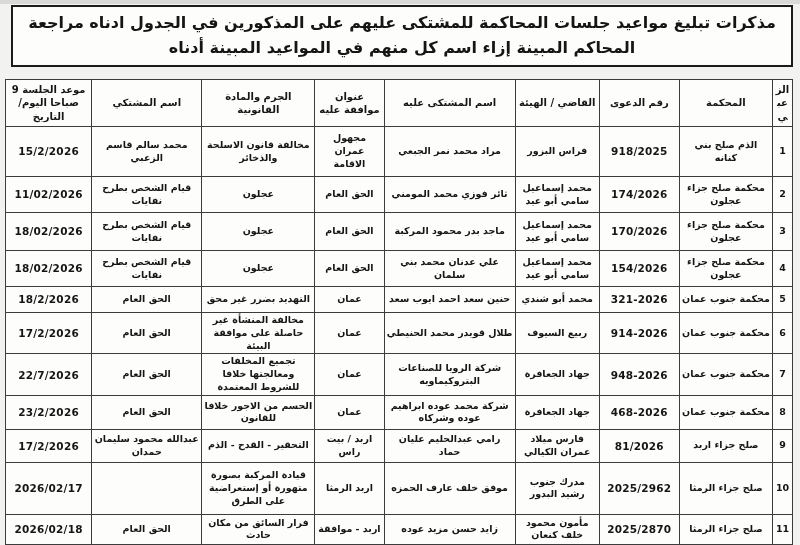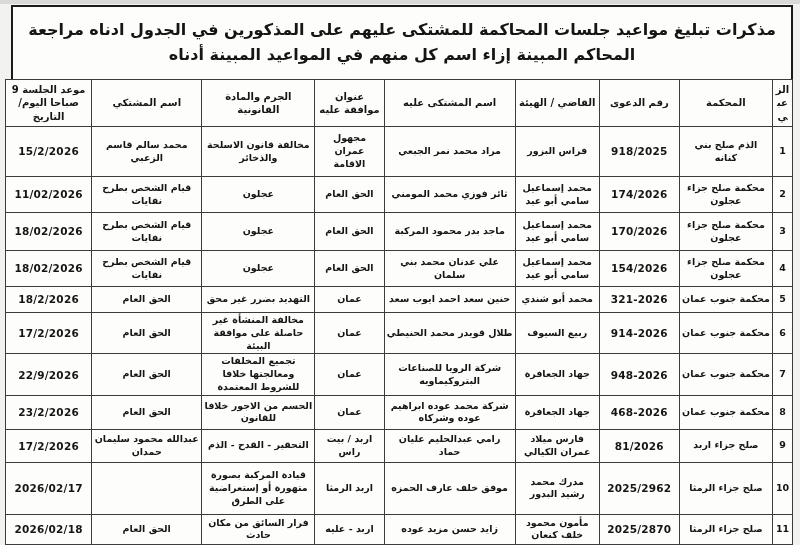--- a/index.html
+++ b/index.html
@@ -27,21 +27,21 @@
     background: #fdfdfc;
     border: 2px solid #1b1b1b;
     box-sizing: border-box;
     display: flex;
     align-items: center;
     justify-content: center;
     text-align: center;
     font-weight: bold;
     font-size: 16px;
     line-height: 1.55;
-    padding: 11px 14px;
+    padding: 4px 14px;
   }
   table.notices {
     position: absolute;
     top: 79px;
     right: 7px;
     width: 788px;
     border-collapse: collapse;
     table-layout: fixed;
     background: #fdfdfc;
     font-size: 9.5px;
@@ -194,21 +194,21 @@
 
   <tr>
     <td data-field="num">7</td>
     <td data-field="court">محكمة جنوب عمان</td>
     <td data-field="case_no">948-2026</td>
     <td data-field="judge">جهاد الجعافرة</td>
     <td data-field="defendant">شركة الرويا للصناعات البتروكيماويه</td>
     <td data-field="address">عمان</td>
     <td data-field="crime">تجميع المخلفات ومعالجتها خلافا للشروط المعتمدة</td>
     <td data-field="complainant">الحق العام</td>
-    <td data-field="session_date">22/9/2026</td>
+    <td data-field="session_date">22/7/2026</td>
   </tr>
 
   <tr>
     <td data-field="num">8</td>
     <td data-field="court">محكمة جنوب عمان</td>
     <td data-field="case_no">468-2026</td>
     <td data-field="judge">جهاد الجعافرة</td>
     <td data-field="defendant">شركة محمد عوده ابراهيم عوده وشركاه</td>
     <td data-field="address">عمان</td>
     <td data-field="crime">الحسم من الاجور خلافا للقانون</td>
@@ -225,35 +225,35 @@
     <td data-field="address">اربد / بيت راس</td>
     <td data-field="crime">التحقير - القدح - الذم</td>
     <td data-field="complainant">عبدالله محمود سليمان حمدان</td>
     <td data-field="session_date">17/2/2026</td>
   </tr>
 
   <tr>
     <td data-field="num">10</td>
     <td data-field="court">صلح جزاء الرمثا</td>
     <td data-field="case_no">2025/2962</td>
-    <td data-field="judge">مدرك محمد رشيد البدور</td>
+    <td data-field="judge">مدرك جنوب رشيد البدور</td>
     <td data-field="defendant">موفق خلف عارف الحمزه</td>
     <td data-field="address">اربد الرمثا</td>
     <td data-field="crime">قيادة المركبة بصورة متهورة أو إستعراضية على الطرق</td>
     <td data-field="complainant"></td>
     <td data-field="session_date">2026/02/17</td>
   </tr>
 
   <tr>
     <td data-field="num">11</td>
     <td data-field="court">صلح جزاء الرمثا</td>
     <td data-field="case_no">2025/2870</td>
     <td data-field="judge">مأمون محمود خلف كنعان</td>
     <td data-field="defendant">زايد حسن مزيد عوده</td>
-    <td data-field="address">اربد - عليه</td>
+    <td data-field="address">اربد - موافقة</td>
     <td data-field="crime">فرار السائق من مكان حادث</td>
     <td data-field="complainant">الحق العام</td>
     <td data-field="session_date">2026/02/18</td>
   </tr>
 </tbody>
   </table>
 
 </div>
 
 </body></html>

